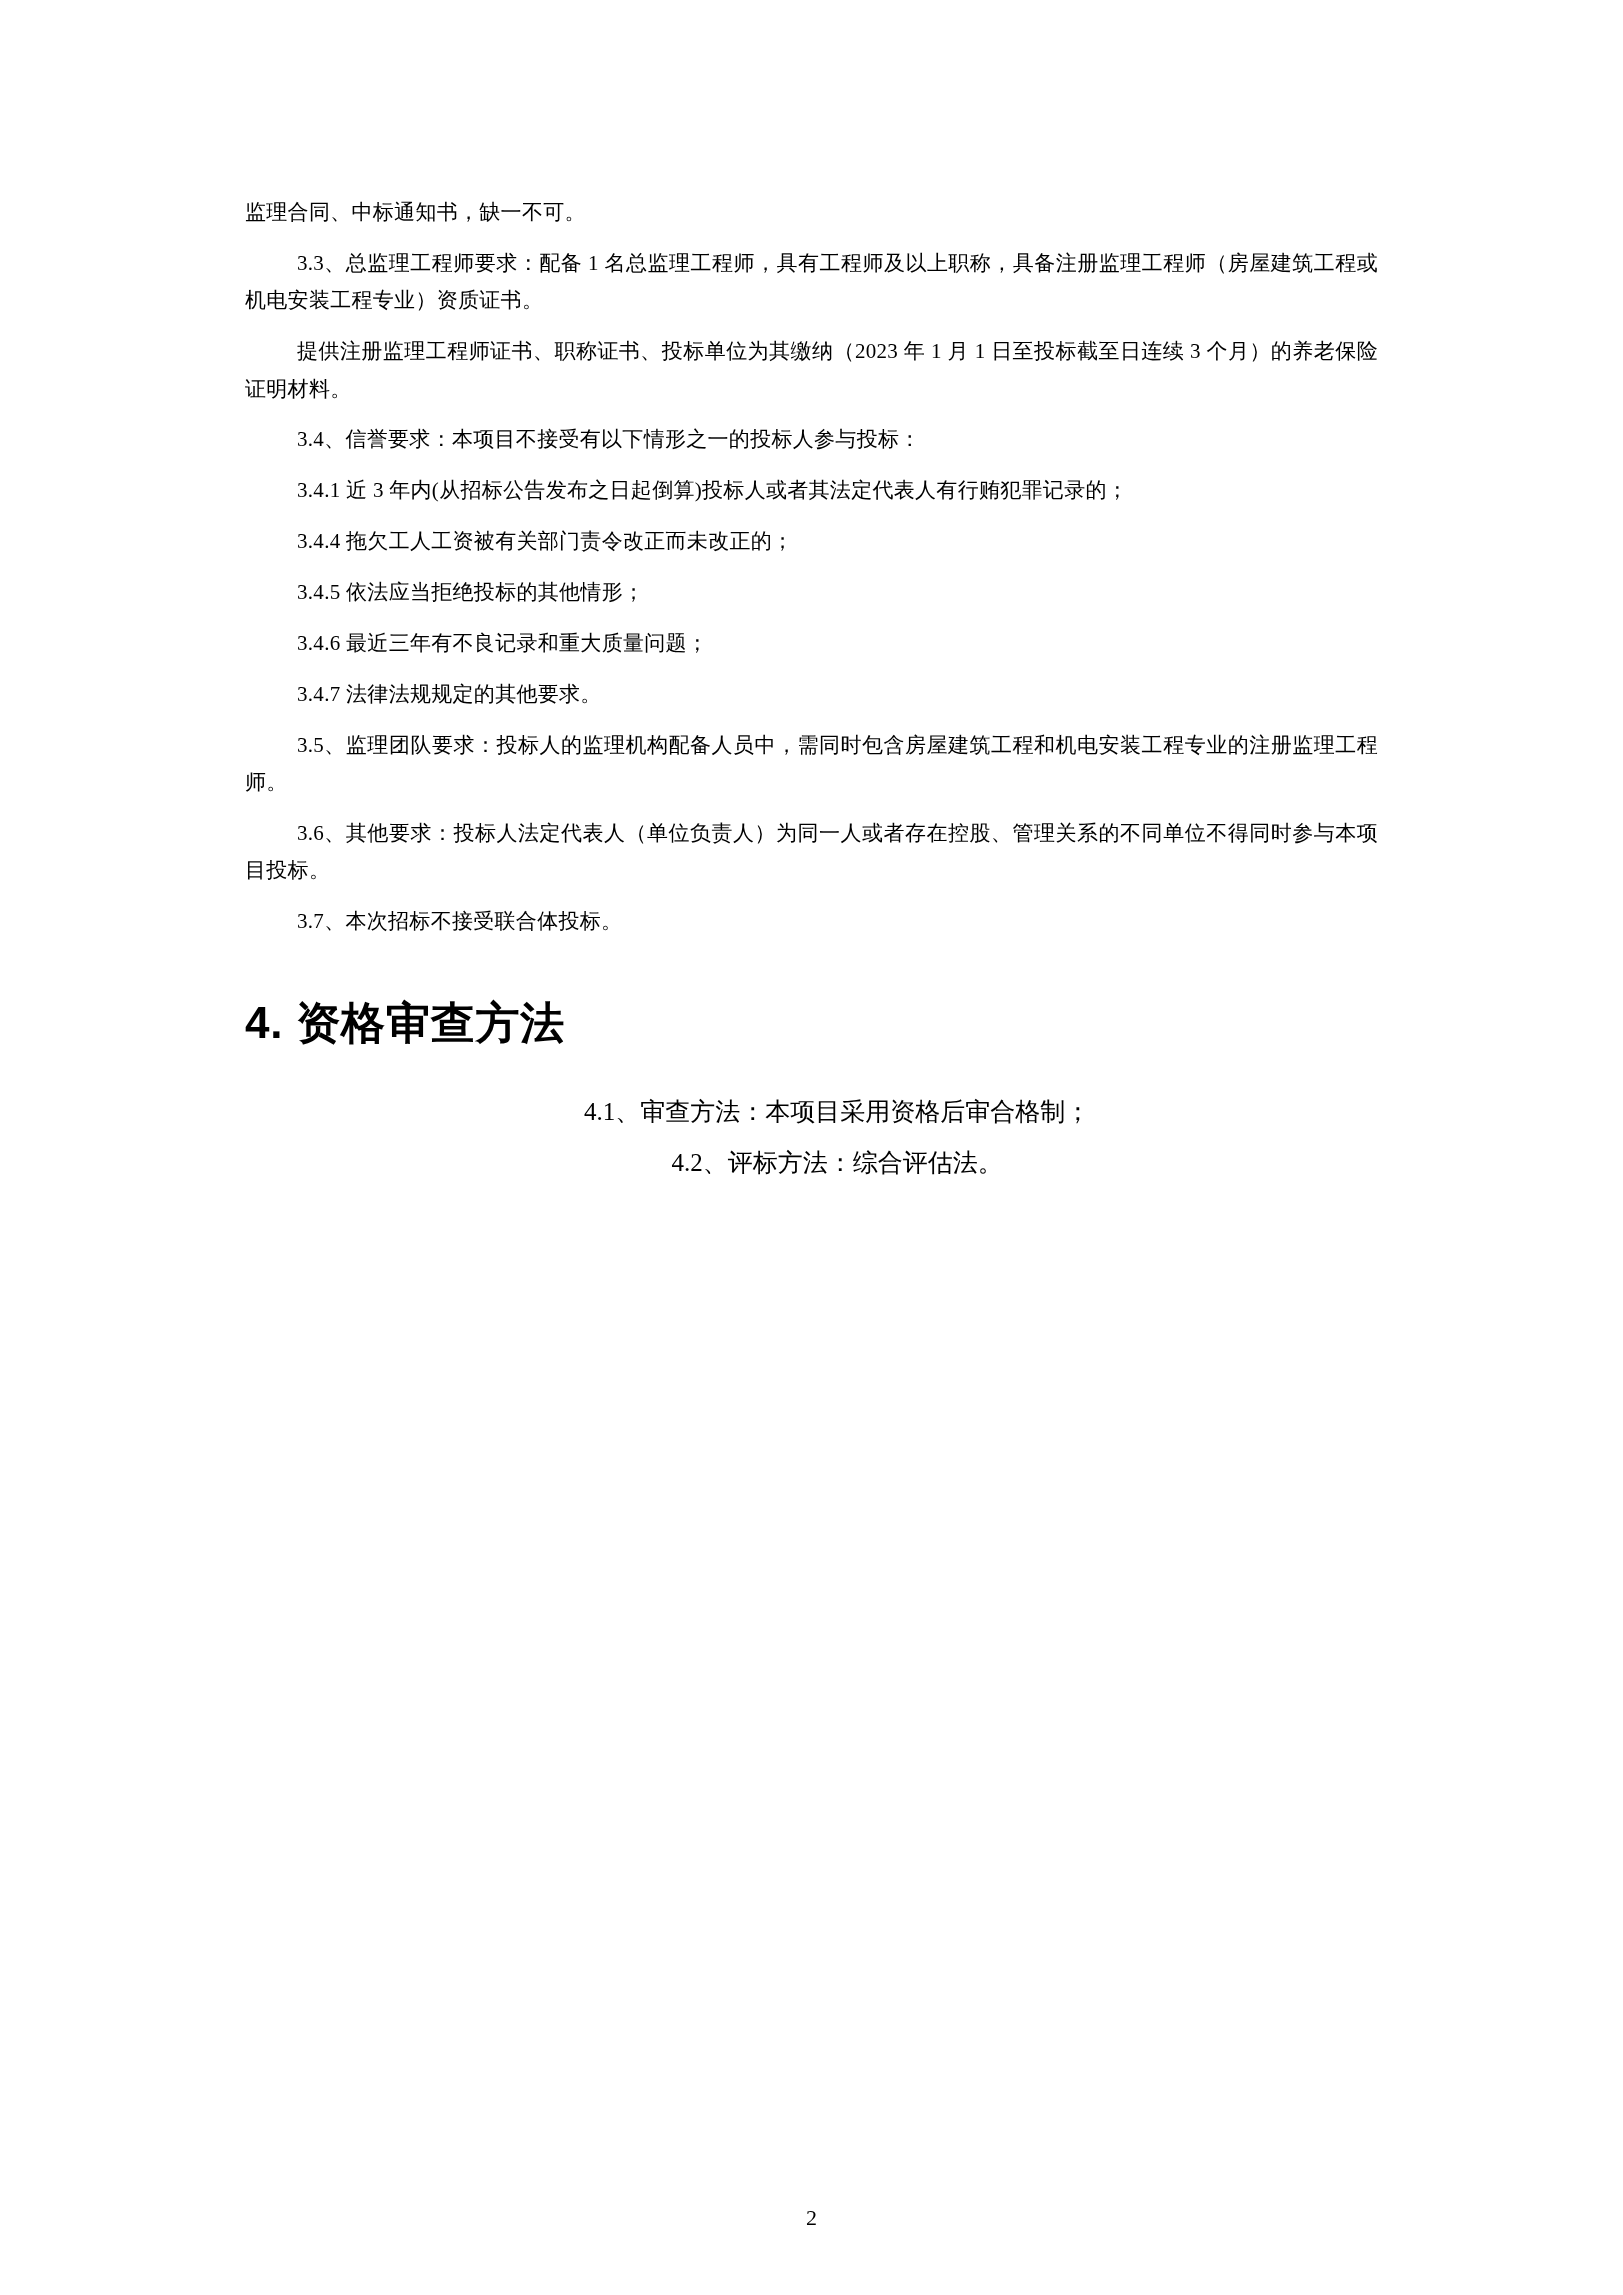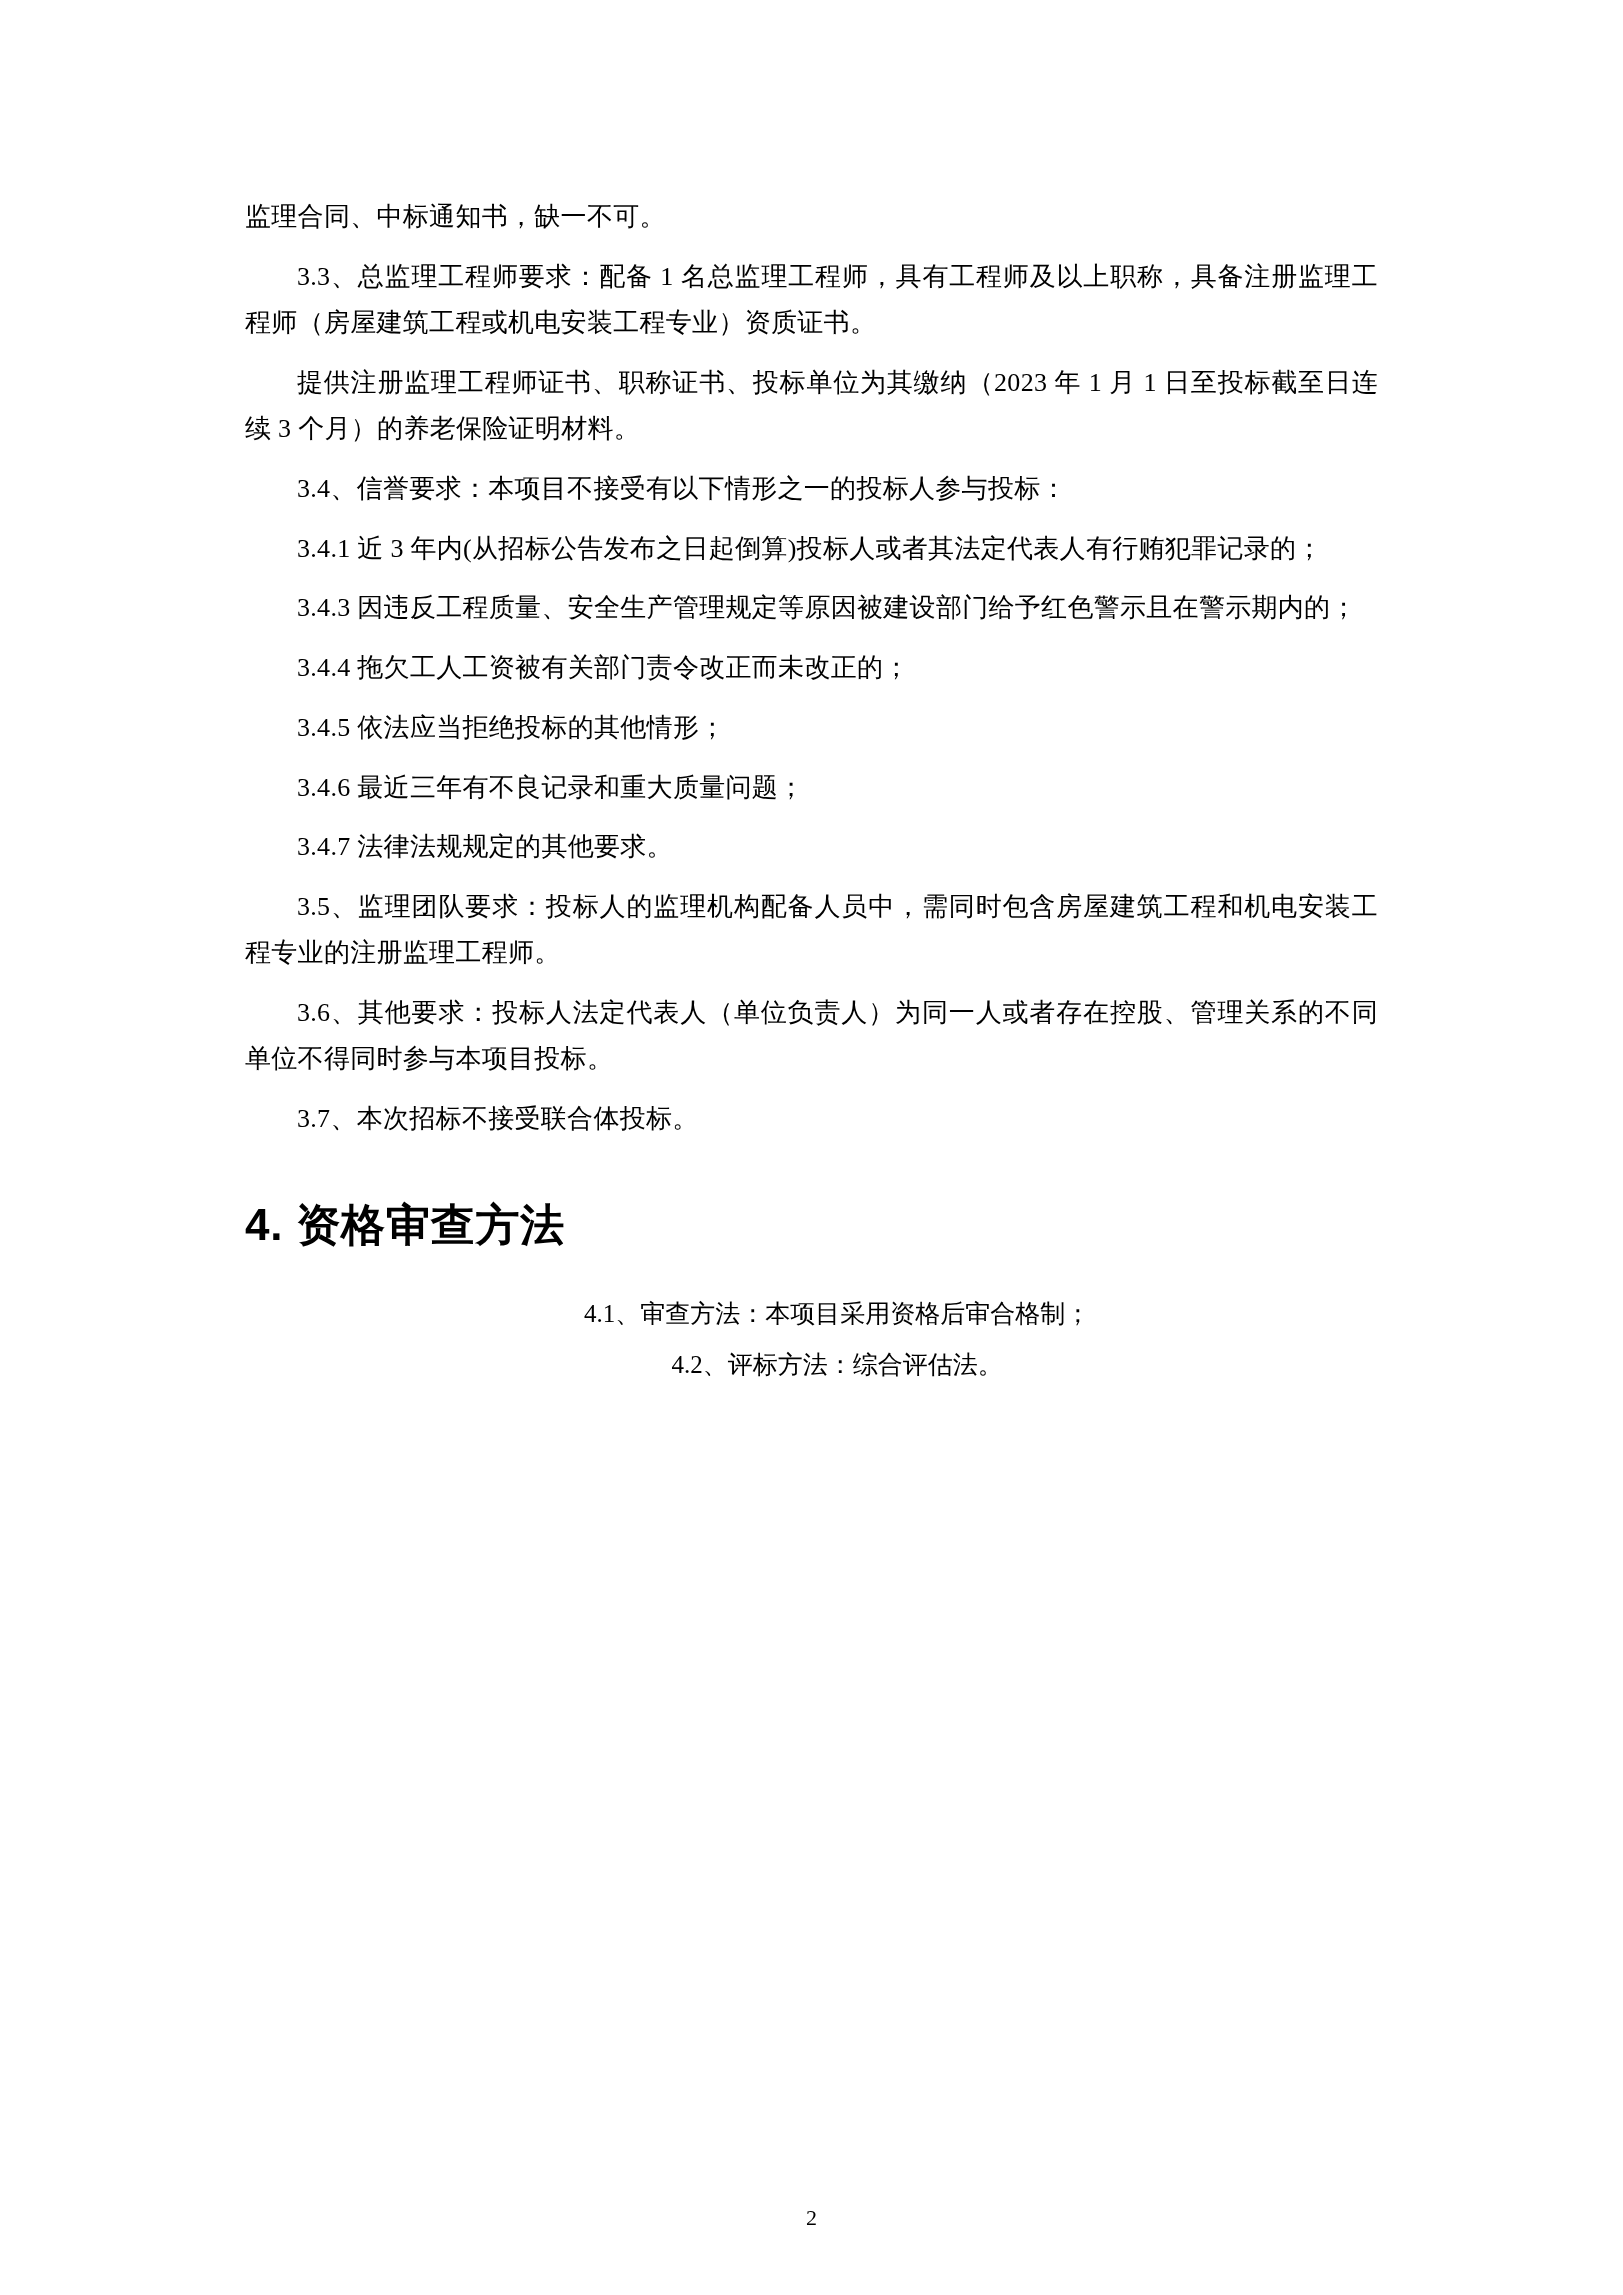--- a/index.html
+++ b/index.html
@@ -15,21 +15,21 @@
   }
   .page {
     position: relative;
     width: 1623px;
     min-height: 2295px;
     box-sizing: border-box;
     padding: 194px 245px 101px 245px;
     background: #ffffff;
   }
   .para {
-    font-size: 26px;
+    font-size: 21px;
     line-height: 1.78;
     text-align: justify;
     margin: 0 0 13.5px 0;
     letter-spacing: 0.3px;
   }
   .indent {
     text-indent: 52px;
   }
   .noindent {
     text-indent: 0;
@@ -69,21 +69,20 @@
 
   <p class="para indent">3.3、总监理工程师要求：配备 1 名总监理工程师，具有工程师及以上职称，具备注册监理工程师（房屋建筑工程或机电安装工程专业）资质证书。</p>
 
   <p class="para indent">提供注册监理工程师证书、职称证书、投标单位为其缴纳（2023 年 1 月 1 日至投标截至日连续 3 个月）的养老保险证明材料。</p>
 
   <p class="para indent">3.4、信誉要求：本项目不接受有以下情形之一的投标人参与投标：</p>
 
   <p class="para indent">3.4.1 近 3 年内(从招标公告发布之日起倒算)投标人或者其法定代表人有行贿犯罪记录的；</p>
 
 
-  <p class="para indent">3.4.3 因违反工程质量、安全生产管理规定等原因被建设部门给予红色警示且在警示期内的；</p>
 
   <p class="para indent">3.4.4 拖欠工人工资被有关部门责令改正而未改正的；</p>
 
   <p class="para indent">3.4.5 依法应当拒绝投标的其他情形；</p>
 
   <p class="para indent">3.4.6 最近三年有不良记录和重大质量问题；</p>
 
   <p class="para indent">3.4.7 法律法规规定的其他要求。</p>
 
   <p class="para indent">3.5、监理团队要求：投标人的监理机构配备人员中，需同时包含房屋建筑工程和机电安装工程专业的注册监理工程师。</p>

